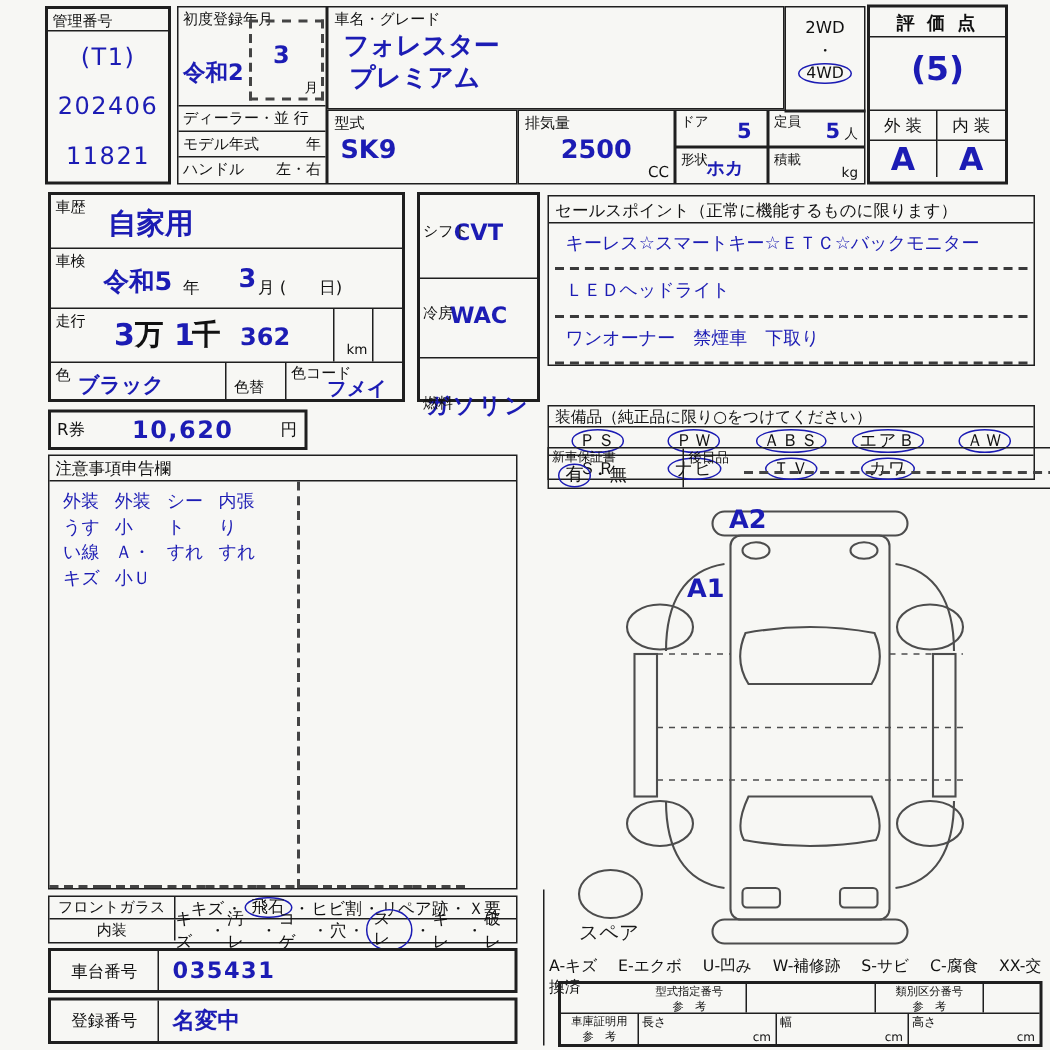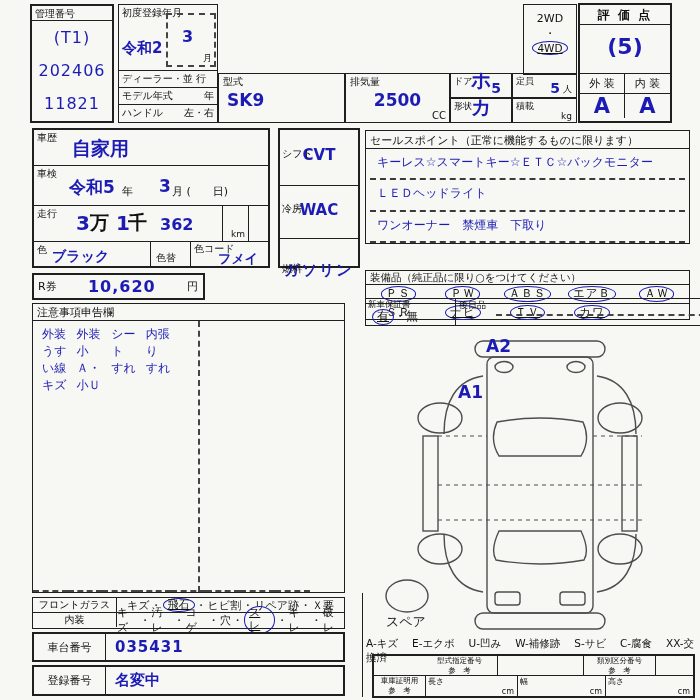--- a/index.html
+++ b/index.html
@@ -4,21 +4,21 @@
 <style>
   :root { --blue:#1c1cb4; --line:#1f1f1f; }
   * { margin:0; padding:0; box-sizing:border-box; }
   body { font-family:"DejaVu Sans","Liberation Sans",sans-serif; background:#e8e8e8; }
   #sheet { position:relative; width:700px; height:700px; background:#f7f7f4; overflow:hidden; color:#111; }
   .abs { position:absolute; }
   .box { position:absolute; border:2px solid var(--line); background:transparent; }
   .thin { border-width:1.5px; }
   .lbl { font-size:10px; color:#111; }
   .blue { color:var(--blue); }
-  .circled { display:inline-block; border:1.6px solid var(--blue); border-radius:50%; padding:0 4px; line-height:1.15;text-decoration:underline; }
+  .circled { display:inline-block; border:1.6px solid var(--blue); border-radius:50%; padding:0 4px; line-height:1.15; }
   
   .mgmt-val { font-size:16px; color:var(--blue); text-align:center; line-height:33px; letter-spacing:1px; }
   
   .reg-row { border-top:1px solid var(--line); font-size:10px; padding:2px 3px; height:17px; display:flex; justify-content:space-between; align-items:center;}
   
   .sales-line { flex:1; border-bottom:2px dashed #3a3a3a; color:var(--blue); font-size:12px; padding:5px 0 0 7px; }
   .sales-line:last-child { border-bottom:2px dashed #3a3a3a; }
   
   .equip-row { display:flex; height:18px; align-items:center; }
   .equip-cell { flex:1; text-align:center; font-size:11.5px; letter-spacing:1px; }
@@ -61,20 +61,25 @@
     <div class="reg-row">
       <span>モデル年式</span>
       <span>年</span>
     </div>
     <div class="reg-row">
       <span>ハンドル</span>
       <span>左・右</span>
     </div>
   </div>
 
+  <div class="box thin" style="left:218px;top:4px;width:305px;height:69px;">
+    <div class="lbl" style="padding:1px 4px;">車名・グレード</div>
+    <div class="blue" style="font-size:17px;font-weight:bold;margin-left:10px;line-height:21px;">フォレスター</div>
+    <div class="blue" style="font-size:17px;font-weight:bold;margin-left:14px;line-height:21px;">プレミアム</div>
+  </div>
 
   <div class="box thin" style="left:523px;top:4px;width:54px;height:71px;text-align:center;font-size:11px;padding-top:6px;line-height:15px;">
     <div>2WD</div>
     <div>・</div>
     <div><span class="circled" style="font-size:10.5px;">4WD</span></div>
   </div>
 
   <div class="abs" style="left:578px;top:3px;width:94px;height:120px;border:2.5px solid var(--line);">
     <div style="text-align:center;font-size:12px;font-weight:bold;border-bottom:1.5px solid var(--line);height:20px;padding-top:2px;letter-spacing:2px;">評 価 点</div>
     <div class="blue" style="text-align:center;font-size:22px;font-weight:bold;height:48px;padding-top:9px;">(5)</div>
@@ -96,21 +101,21 @@
     <div class="blue" style="font-size:17px;font-weight:bold;text-align:center;">2500</div>
     <span class="lbl" style="position:absolute;right:3px;bottom:1px;">CC</span>
   </div>
 
   <div class="box thin" style="left:450px;top:73px;width:62px;height:25px;">
     <span class="lbl" style="position:absolute;left:3px;top:1px;font-size:9px;">ドア</span>
     <span class="blue" style="position:absolute;right:10px;bottom:1px;font-size:14px;font-weight:bold;">5</span>
   </div>
   <div class="box thin" style="left:450px;top:98px;width:62px;height:25px;">
     <span class="lbl" style="position:absolute;left:3px;top:1px;font-size:9px;">形状</span>
-    <span class="blue" style="position:absolute;left:20px;bottom:1px;font-size:20px;font-weight:bold;">ホカ</span>
+    <span class="blue" style="position:absolute;left:20px;bottom:1px;font-size:12px;font-weight:bold;">ホカ</span>
   </div>
 
   <div class="box thin" style="left:512px;top:73px;width:65px;height:25px;">
     <span class="lbl" style="position:absolute;left:3px;top:1px;font-size:9px;">定員</span>
     <span class="blue" style="position:absolute;right:16px;bottom:1px;font-size:14px;font-weight:bold;">5</span>
     <span style="position:absolute;right:4px;bottom:1px;font-size:9px;">人</span>
   </div>
   <div class="box thin" style="left:512px;top:98px;width:65px;height:25px;">
     <span class="lbl" style="position:absolute;left:3px;top:1px;font-size:9px;">積載</span>
     <span style="position:absolute;right:4px;bottom:1px;font-size:9px;">kg</span>

